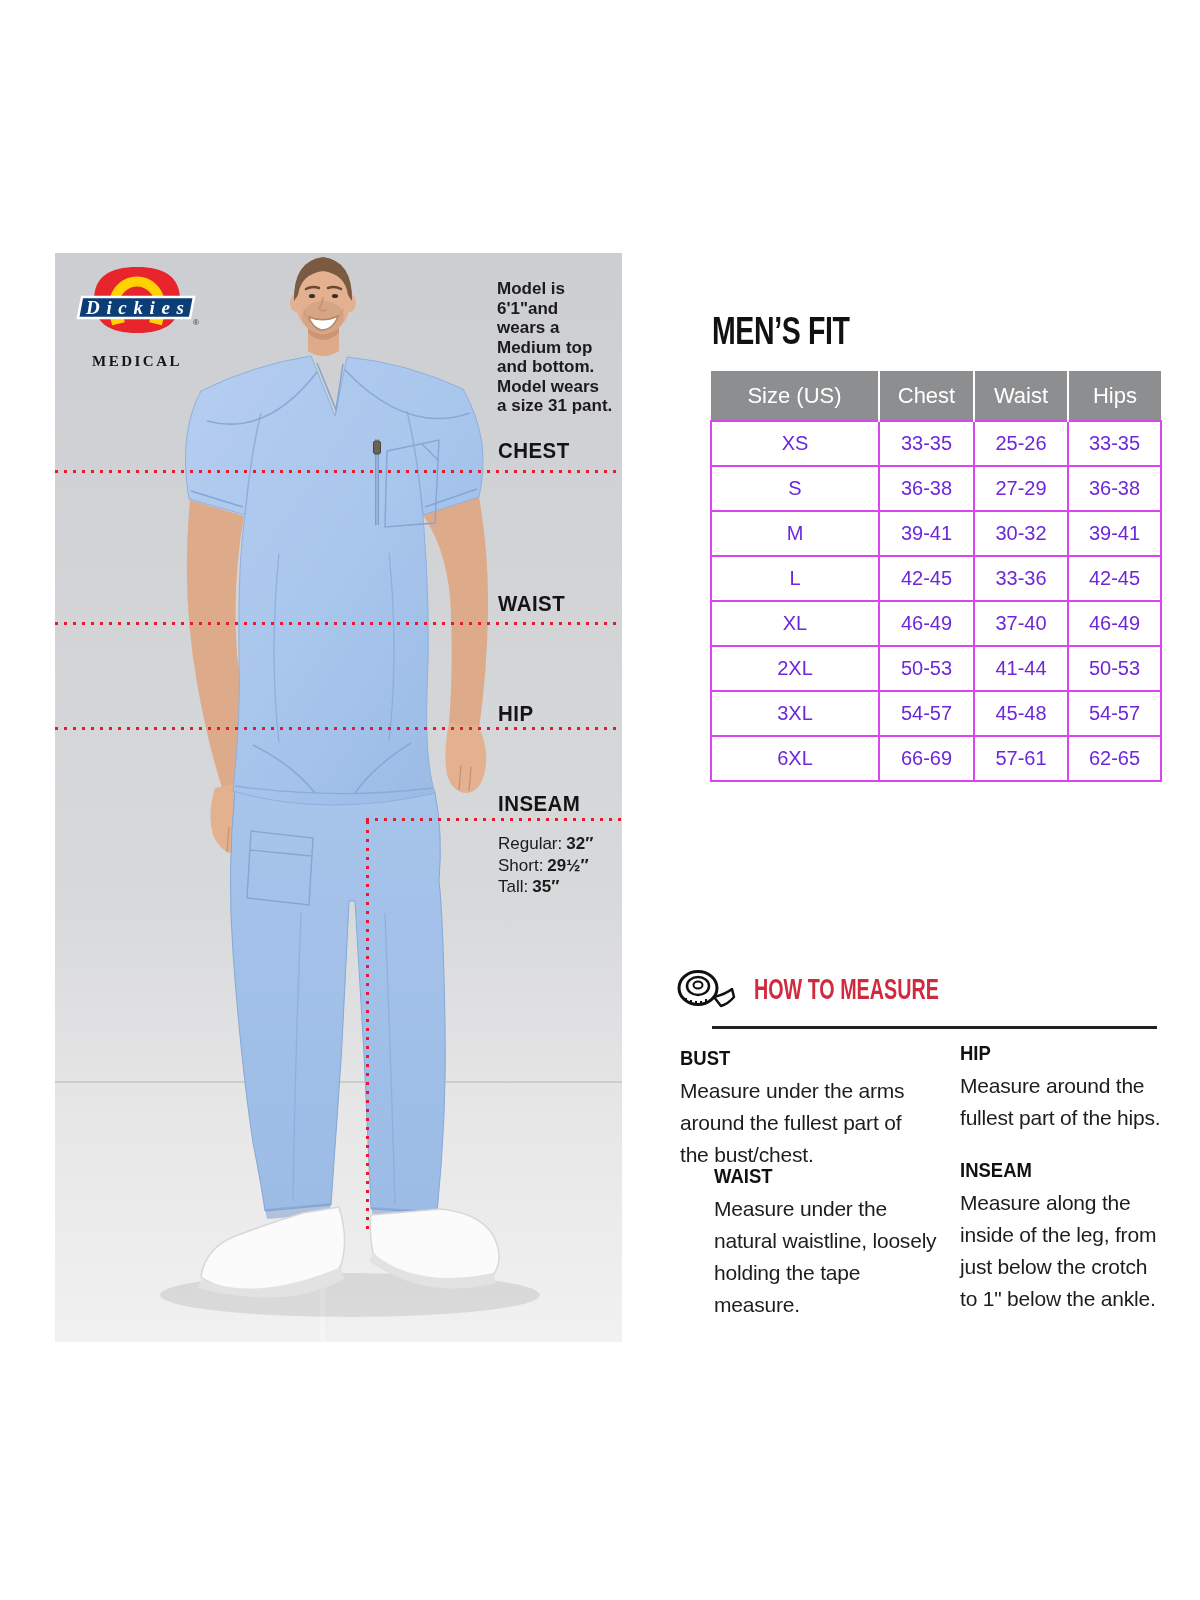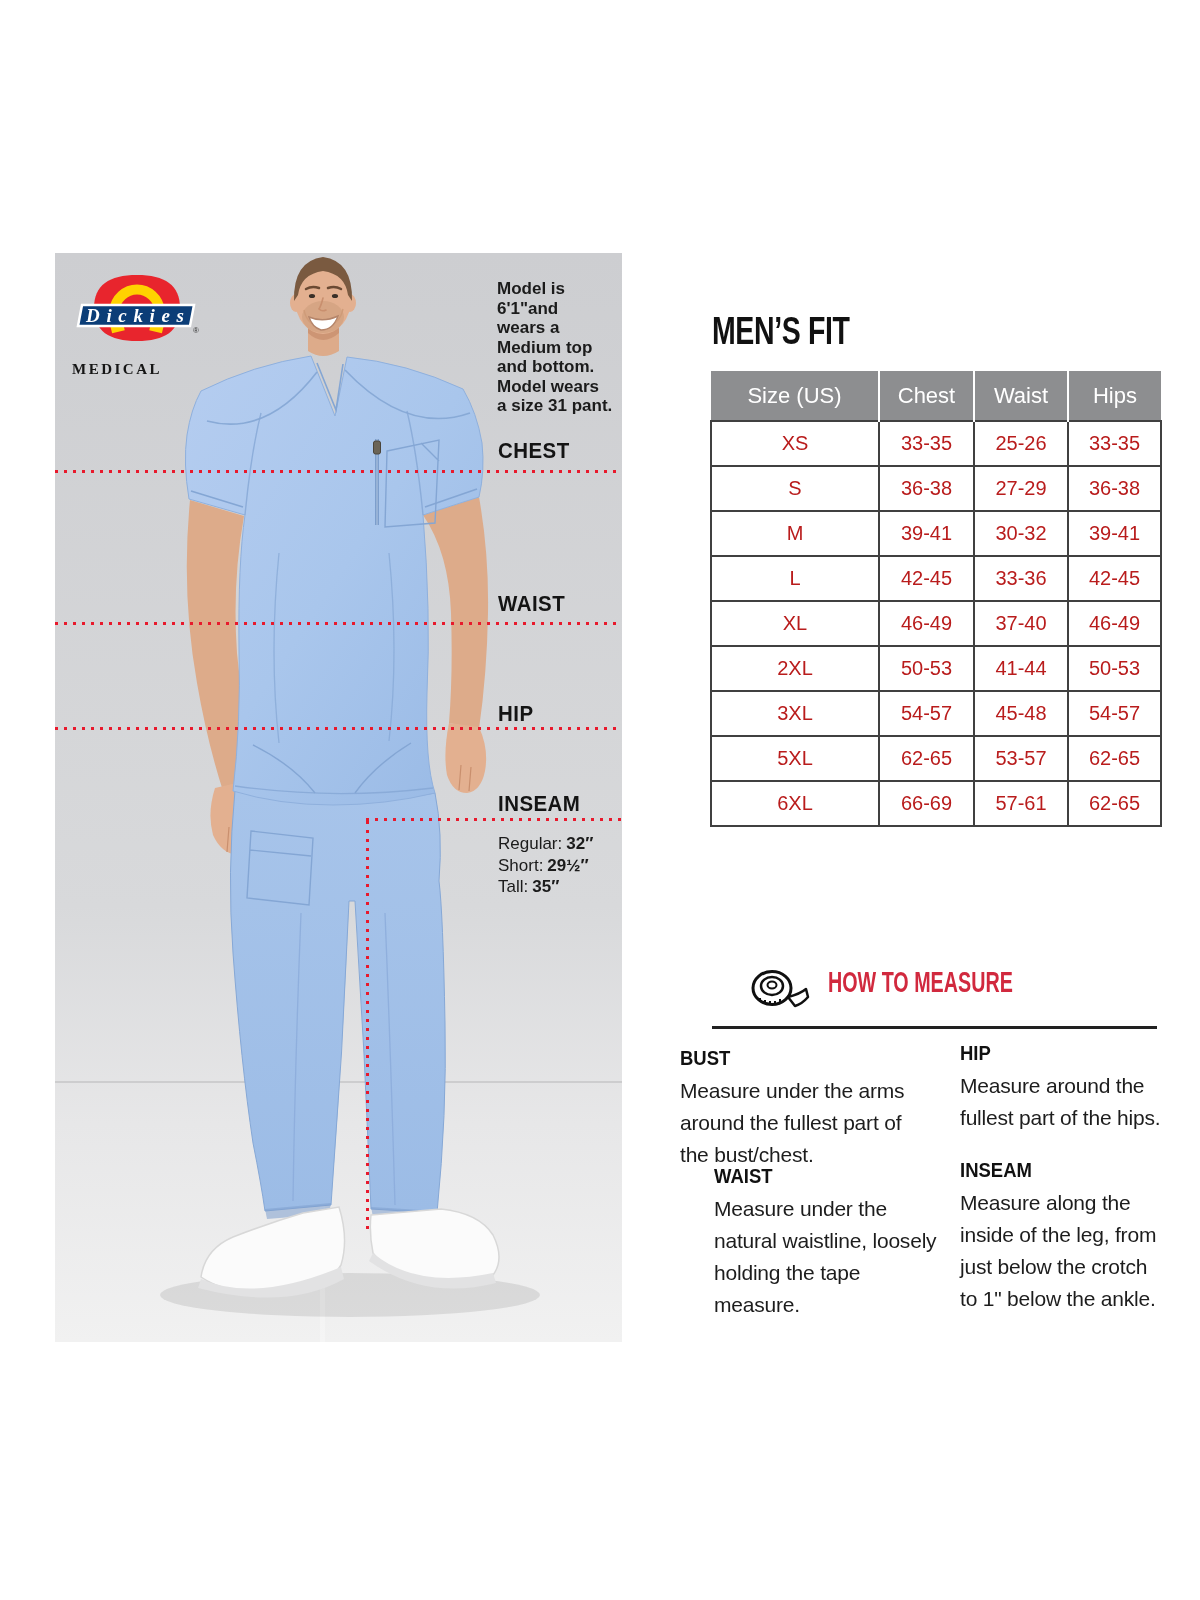--- a/index.html
+++ b/index.html
@@ -4,21 +4,21 @@
 <style>
   * { margin:0; padding:0; box-sizing:border-box; }
   html,body { background:#ffffff; }
   body { font-family:"Liberation Sans", sans-serif; color:#1c1c1c; }
   .page { position:relative; width:1200px; height:1600px; background:#fff; overflow:hidden; }
 
   
   .photo-panel { position:absolute; left:55px; top:253px; width:567px; height:1089px; overflow:hidden; }
   .photo-panel svg.model { position:absolute; left:0; top:0; }
 
-  .logo-block { position:absolute; left:17px; top:16px; width:130px; text-align:left; }
+  .logo-block { position:absolute; left:17px; top:8px; width:130px; text-align:center; }
   .logo-block .medical { margin-top:8px; font-family:"Liberation Serif", serif; font-weight:bold;
         font-size:15px; letter-spacing:2.5px; color:#151515; }
 
   .model-note { position:absolute; left:442px; top:26px; width:140px; font-size:17px; font-weight:bold;
         line-height:19.5px; color:#1b1b1b; white-space:pre-line; }
 
   .m-label { position:absolute; left:443px; font-size:22px; font-weight:bold; color:#141414;
         letter-spacing:.5px; transform:scaleX(.93); transform-origin:left; }
   .m-label.chest { top:185px; } .m-label.waist { top:338px; }
   .m-label.hip { top:448px; } .m-label.inseam { top:538px; }
@@ -38,24 +38,24 @@
 
   
   .fit-title { position:absolute; left:712px; top:310px; font-size:38px; font-weight:bold; color:#111;
         letter-spacing:-.5px; transform:scaleX(.75); transform-origin:left; white-space:nowrap; }
 
   table.size-table { position:absolute; left:710px; top:371px; width:450px; border-collapse:collapse;
         table-layout:fixed;padding-left:9px; }
   table.size-table th { background:#8d8e90; color:#fff; font-weight:400; font-size:22px; height:50px;
         text-align:center; vertical-align:middle; }
   table.size-table thead th + th { border-left:2px solid #fff; }
-  table.size-table td { border:2px solid #404040; background:#fff; color:#b91c1c; font-size:20px;
+  table.size-table td { border:2px solid #d946ef; background:#fff; color:#6d28d9; font-size:20px;
         height:45px; text-align:center; vertical-align:middle; }
 
-  .measure-head { position:absolute; left:748px; top:966px; display:flex; }
+  .measure-head { position:absolute; left:674px; top:966px; display:flex; align-items:center; }
   .measure-head .htm-title { margin-left:16px; font-size:29px; font-weight:bold; color:#d1293e;
         letter-spacing:0; transform:scaleX(.68); transform-origin:left; white-space:nowrap; }
   .measure-rule { position:absolute; left:712px; top:1026px; width:445px; height:3px; background:#212121; }
 
   .measure-block { position:absolute; }
   .measure-block h3 { font-size:21px; font-weight:bold; color:#111; margin-bottom:5px;
         transform:scaleX(.88); transform-origin:left; white-space:nowrap; }
   .measure-block p { font-size:21px; line-height:32px; color:#1d1d1d; letter-spacing:-.2px; }
   .blk-bust   { left:680px; top:1046px; width:230px; }
   .blk-waist  { left:714px; top:1164px; width:230px; }
@@ -240,26 +240,20 @@
           <td>41-44</td>
           <td>50-53</td>
         </tr>
       <tr>
           <td>3XL</td>
           <td>54-57</td>
           <td>45-48</td>
           <td>54-57</td>
         </tr>
       <tr>
-          <td>5XL</td>
-          <td>62-65</td>
-          <td>53-57</td>
-          <td>62-65</td>
-        </tr>
-      <tr>
           <td>6XL</td>
           <td>66-69</td>
           <td>57-61</td>
           <td>62-65</td>
         </tr>
     </tbody>
   </table>
 
   <div class="measure-head">
     <svg width="64" height="46" viewBox="0 0 64 46">

